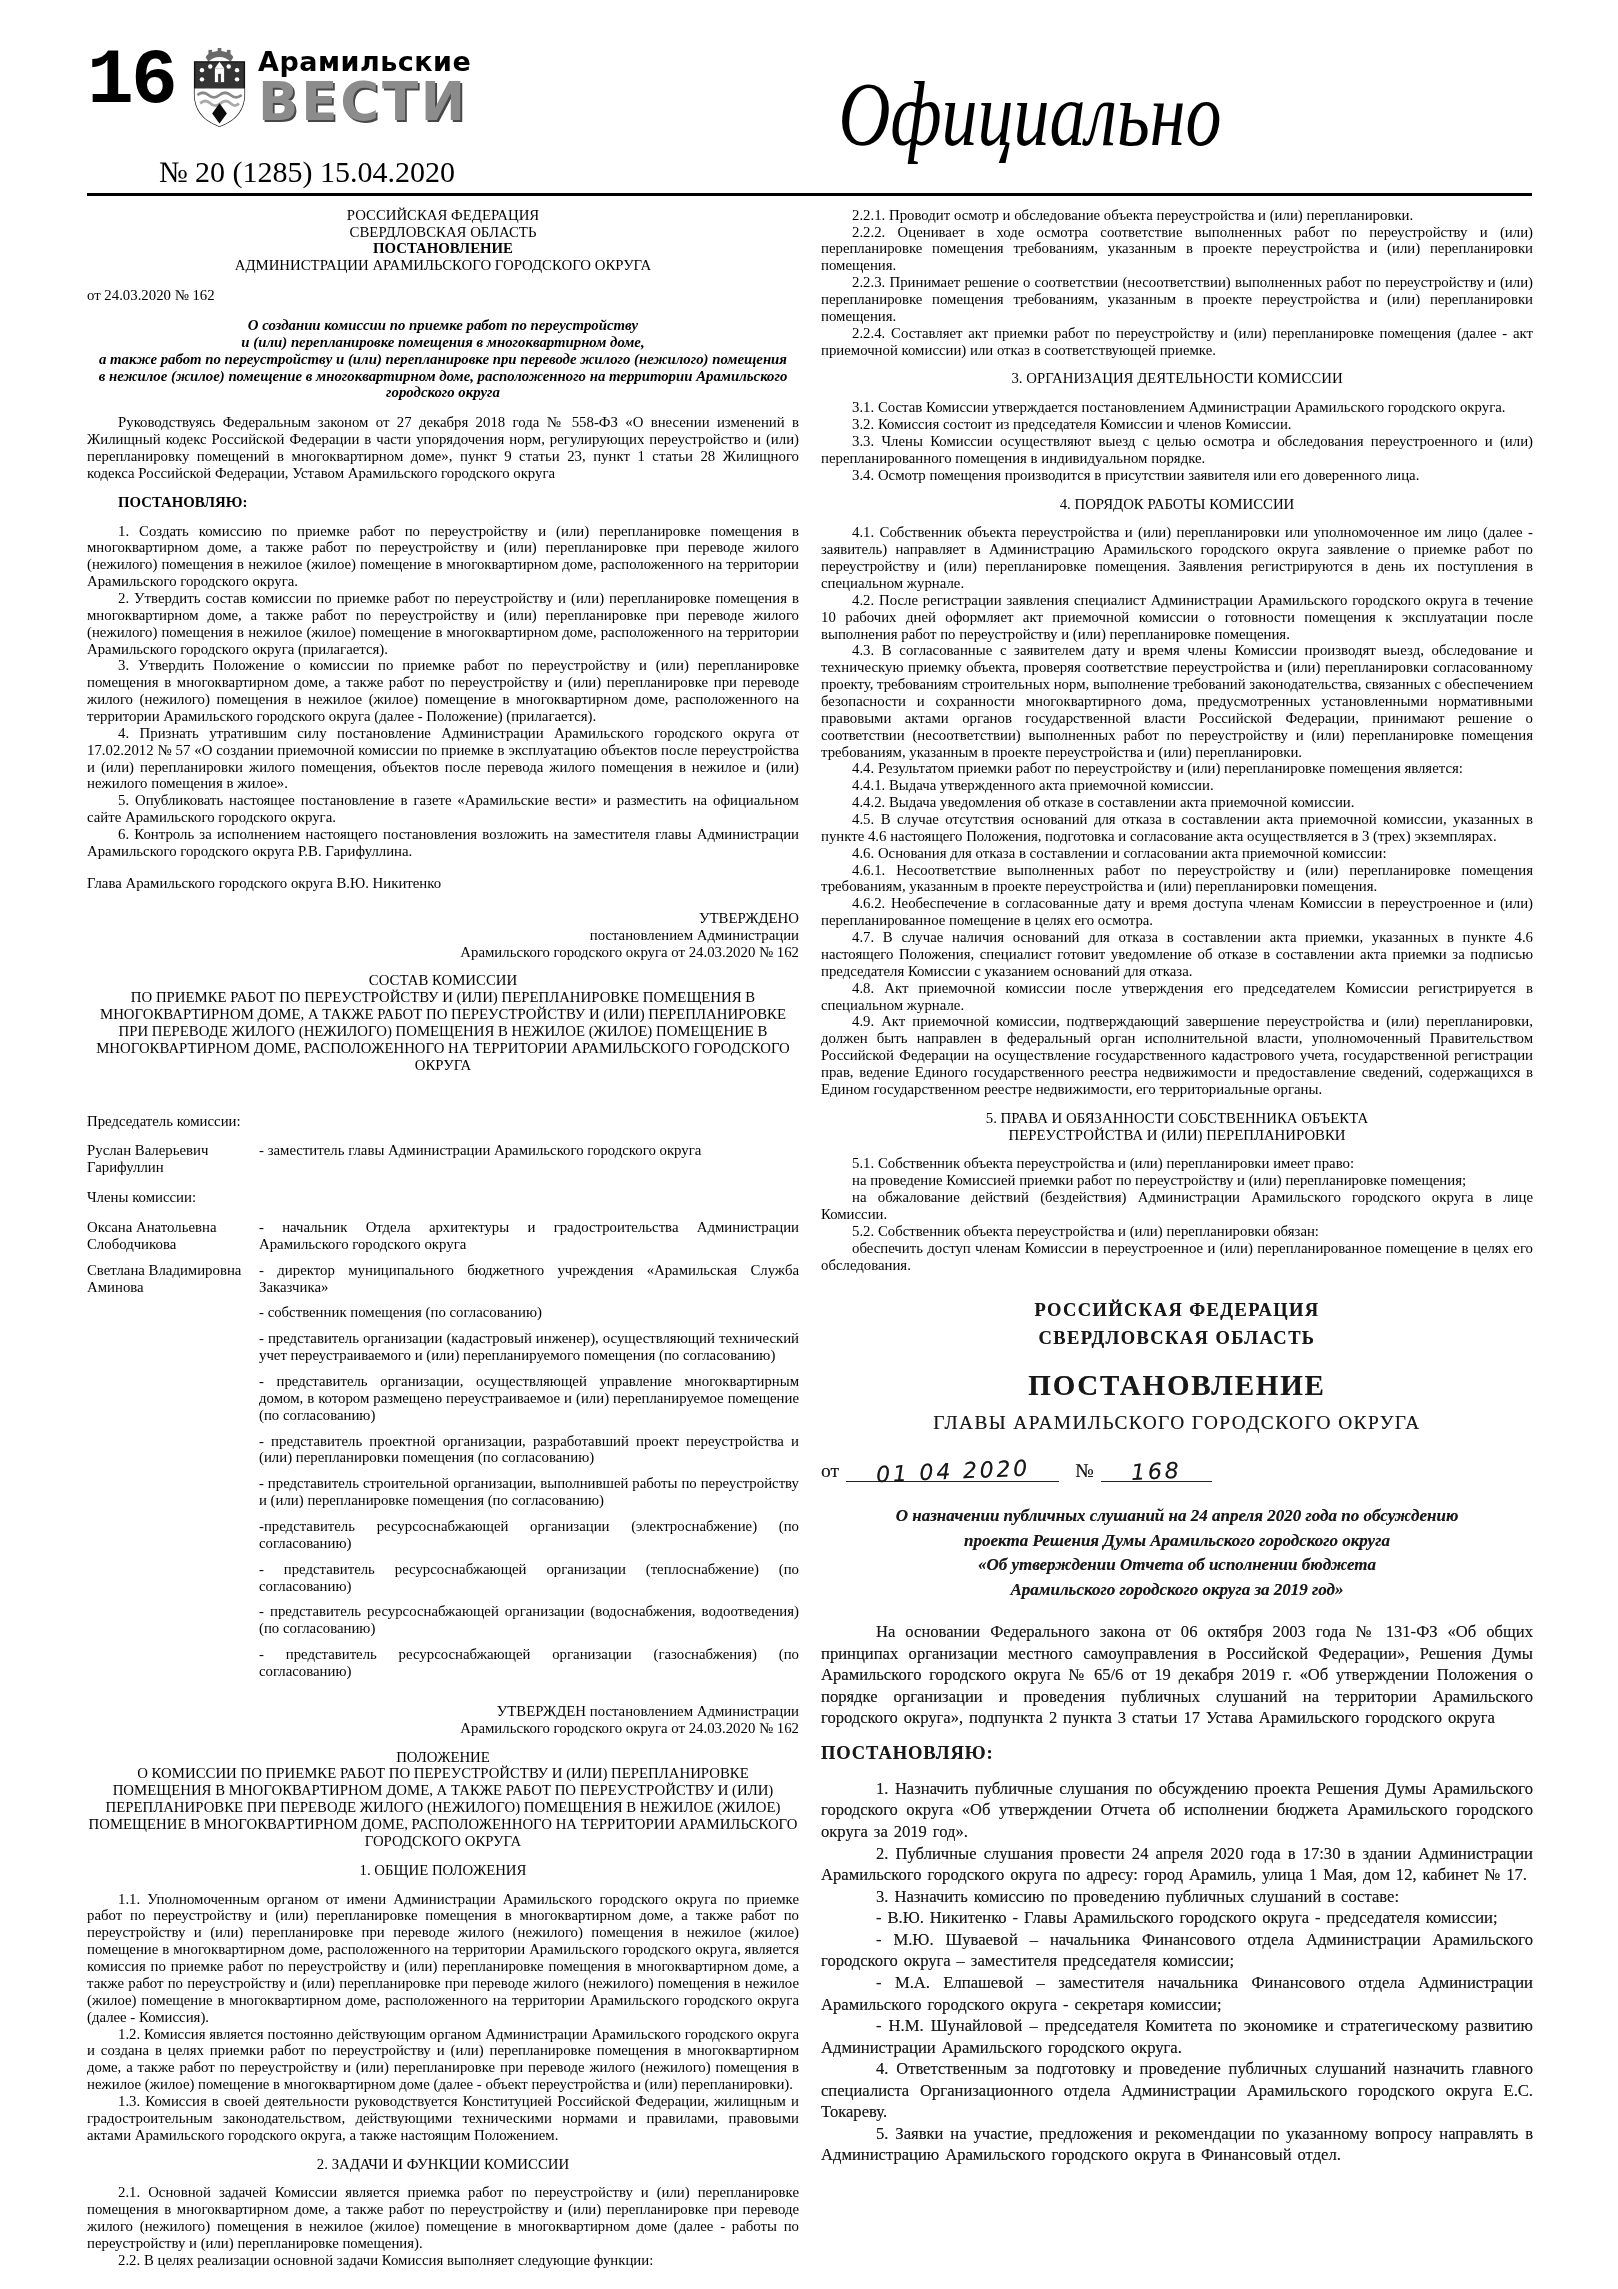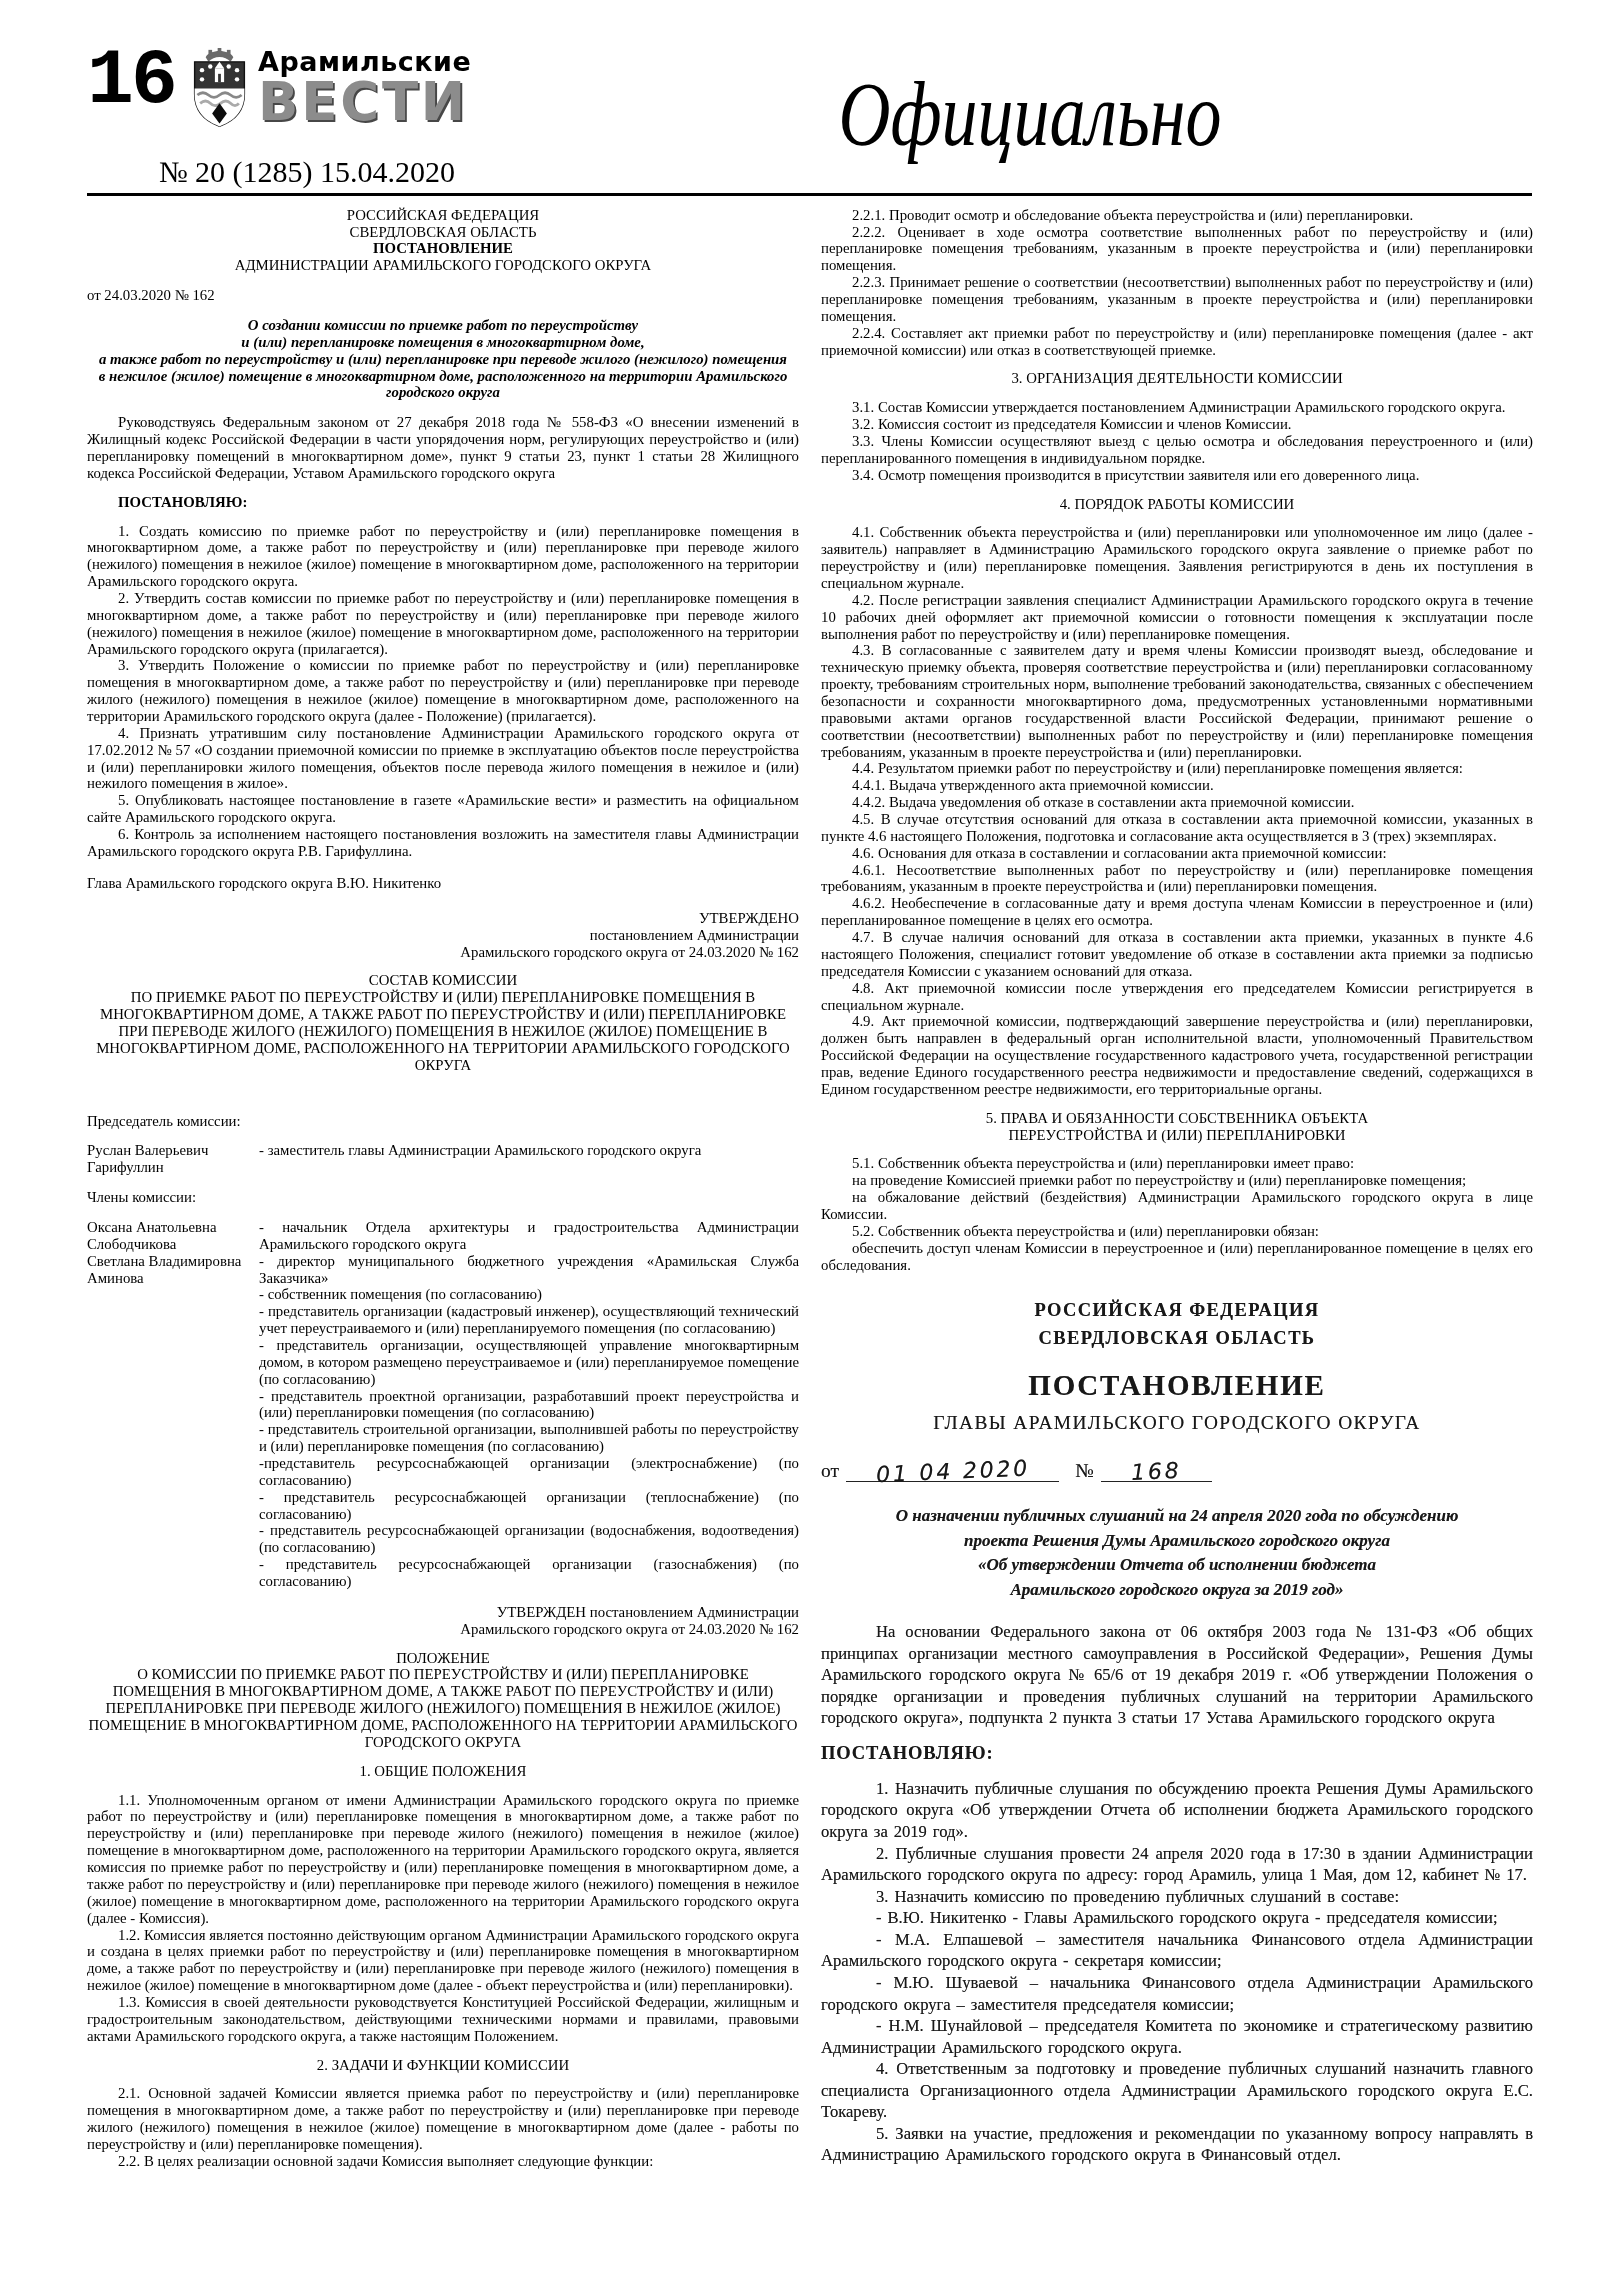--- a/index.html
+++ b/index.html
@@ -26,21 +26,21 @@
   .blk.p{text-indent:31px;hyphens:auto;}
   .blk.c{text-align:center;white-space:pre-line;}
   .blk.cbt{text-align:center;font-weight:700;}
   .blk.cb{text-align:center;font-weight:400;white-space:pre-line;margin:12px 0;}
   .blk.ti{text-align:center;font-weight:700;font-style:italic;margin:13px 8px;white-space:pre-line;}
   .blk.l{text-align:left;margin:13px 0;}
   .blk.lb{font-weight:700;margin:12px 0;text-indent:31px;text-align:left;}
   .blk.r{text-align:right;}
   .blk.sig{text-align:left;margin:15.7px 0 17.5px;}
   .blk.gap{height:14px;}
-  .row{display:flex;margin:0 0;}
+  .row{display:flex;margin:9px 0;}
   .cell-name{width:159px;flex:none;padding-right:13px;text-align:left;}
   .cell-desc{flex:1;text-align:justify;hyphens:auto;}
   
   .scan{margin-top:24px;color:#181818;text-shadow:0 0 0.6px rgba(25,25,25,.55);}
   .scan .blk.sc{text-align:center;font-weight:600;font-size:18.5px;letter-spacing:1.4px;line-height:1.5;white-space:pre-line;}
   .scan .blk.sh1{text-align:center;font-weight:700;font-size:29px;letter-spacing:1.8px;margin:16.6px 0 9.2px;}
   .scan .blk.sh2{text-align:center;font-size:19.4px;letter-spacing:1.4px;margin:0 0 22px;}
   .date-line{display:flex;align-items:flex-end;font-size:19.4px;margin:9.2px 0 22px;}
   .date-prefix{margin-right:7.4px;}
   .num-prefix{margin-left:16.6px;margin-right:7.4px;}
@@ -229,22 +229,22 @@
           <div class="blk sti">О назначении публичных слушаний на 24 апреля 2020 года по обсуждению
 проекта Решения Думы Арамильского городского округа
 «Об утверждении Отчета об исполнении бюджета
 Арамильского городского округа за 2019 год»</div>
           <div class="blk sp">На основании Федерального закона от 06 октября 2003 года № 131-ФЗ «Об общих принципах организации местного самоуправления в Российской Федерации», Решения Думы Арамильского городского округа № 65/6 от 19 декабря 2019 г. «Об утверждении Положения о порядке организации и проведения публичных слушаний на территории Арамильского городского округа», подпункта 2 пункта 3 статьи 17 Устава Арамильского городского округа</div>
           <div class="blk spb">ПОСТАНОВЛЯЮ:</div>
           <div class="blk sp">1. Назначить публичные слушания по обсуждению проекта Решения Думы Арамильского городского округа «Об утверждении Отчета об исполнении бюджета Арамильского городского округа за 2019 год».</div>
           <div class="blk sp">2. Публичные слушания провести 24 апреля 2020 года в 17:30 в здании Администрации Арамильского городского округа по адресу: город Арамиль, улица 1 Мая, дом 12, кабинет № 17.</div>
           <div class="blk sp">3. Назначить комиссию по проведению публичных слушаний в составе:</div>
           <div class="blk sp">- В.Ю. Никитенко - Главы Арамильского городского округа - председателя комиссии;</div>
+          <div class="blk sp">- М.Ю. Шуваевой – начальника Финансового отдела Администрации Арамильского городского округа – заместителя председателя комиссии;</div>
           <div class="blk sp">- М.А. Елпашевой – заместителя начальника Финансового отдела Администрации Арамильского городского округа - секретаря комиссии;</div>
-          <div class="blk sp">- М.Ю. Шуваевой – начальника Финансового отдела Администрации Арамильского городского округа – заместителя председателя комиссии;</div>
           <div class="blk sp">- Н.М. Шунайловой – председателя Комитета по экономике и стратегическому развитию Администрации Арамильского городского округа.</div>
           <div class="blk sp">4. Ответственным за подготовку и проведение публичных слушаний назначить главного специалиста Организационного отдела Администрации Арамильского городского округа Е.С. Токареву.</div>
           <div class="blk sp">5. Заявки на участие, предложения и рекомендации по указанному вопросу направлять в Администрацию Арамильского городского округа в Финансовый отдел.</div>
         </div>
     </div>
   </div>
 
 </div>
 
 

